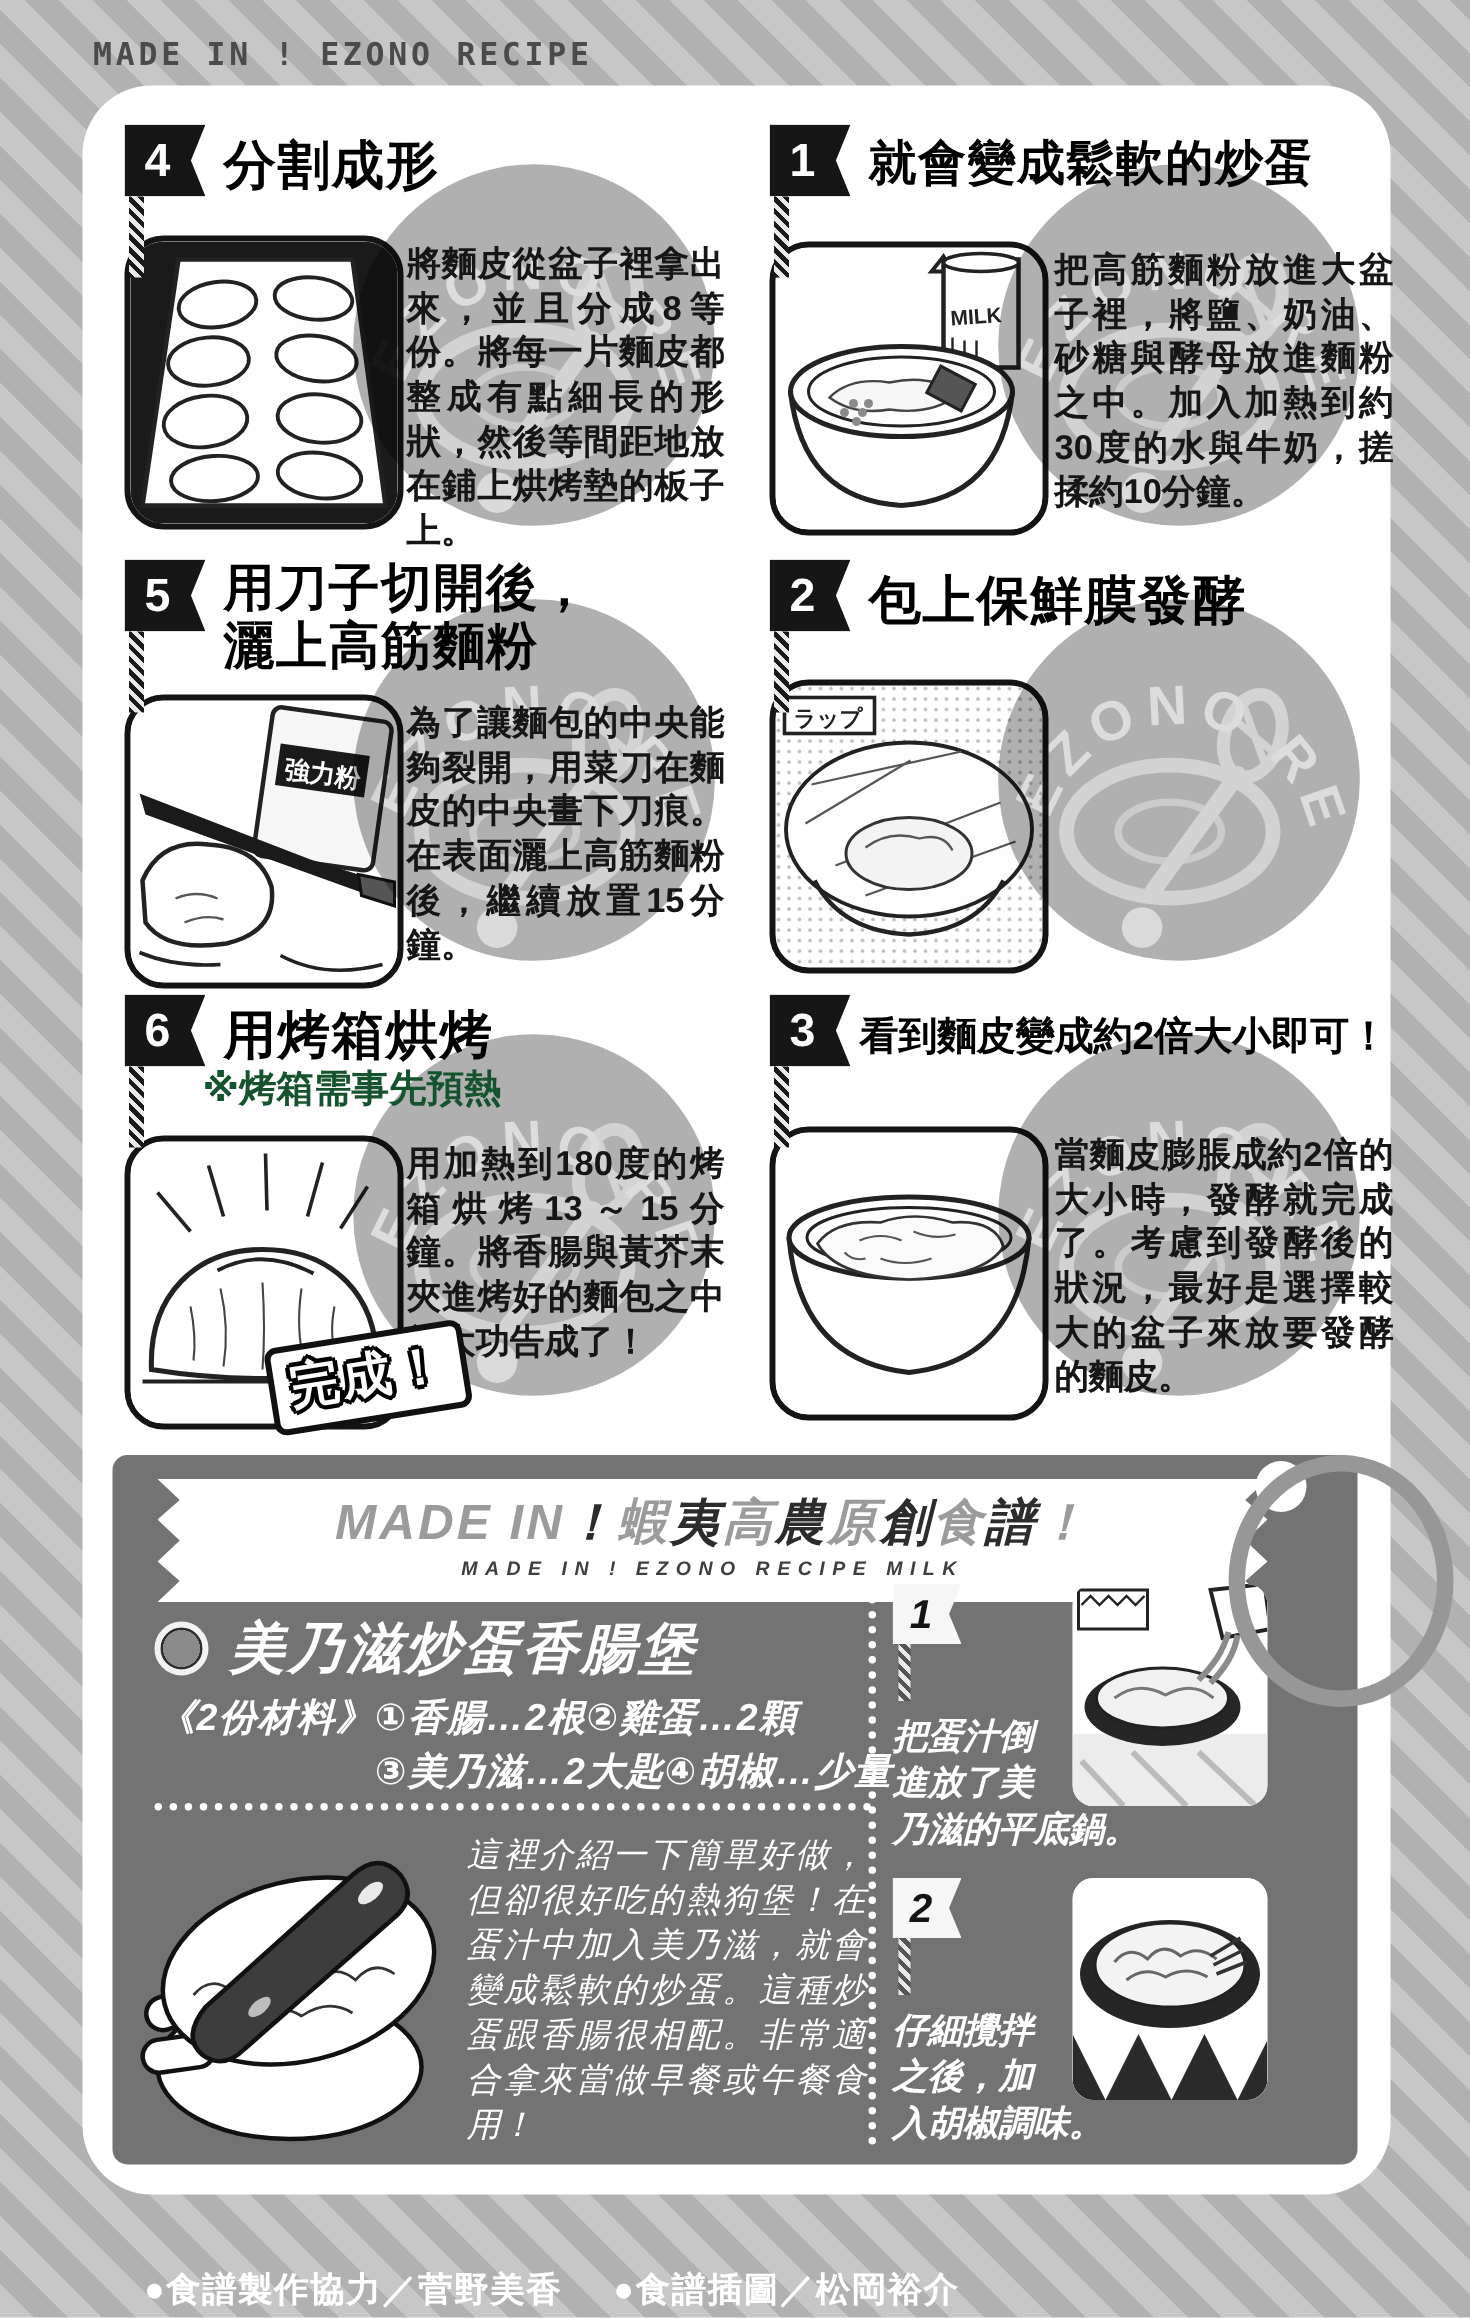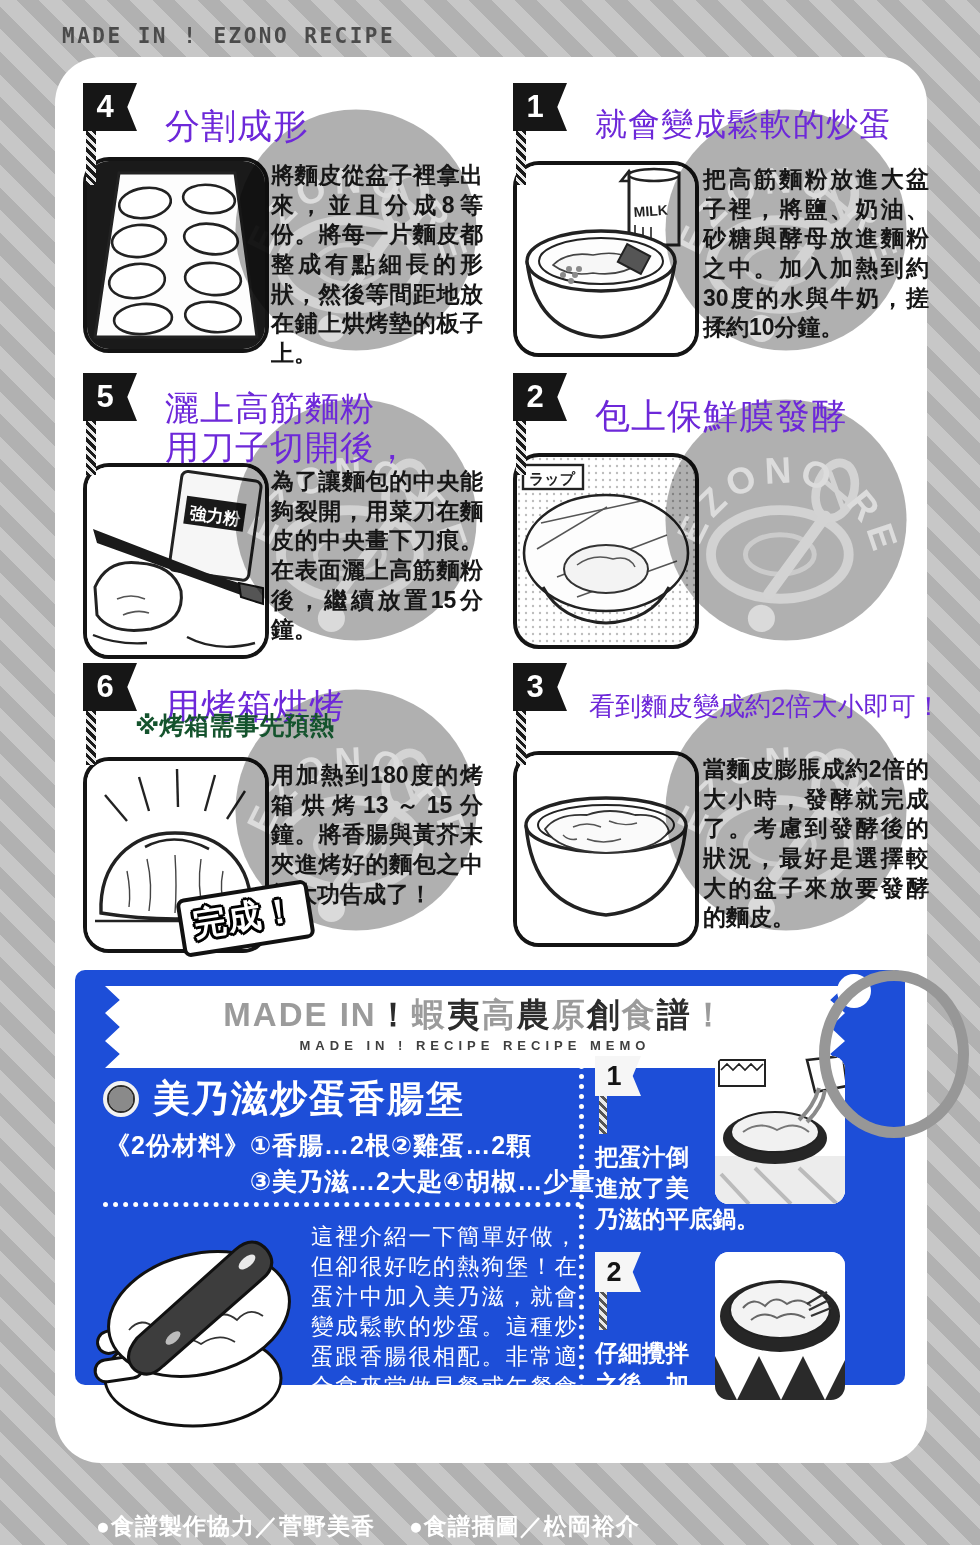--- a/index.html
+++ b/index.html
@@ -13,44 +13,44 @@
        background:#ffffff;border-radius:46px;}
   .col{position:absolute;width:412px;height:880px;top:26px;}
   .col-left{left:28px;} .col-right{left:458px;}
   .step{position:absolute;left:0;width:412px;height:288px;}
   .flag{position:absolute;left:0;top:0;width:54px;height:48px;background:#161616;
        clip-path:polygon(0 0,100% 0,82% 50%,100% 100%,0 100%);
        display:flex;align-items:center;justify-content:center;z-index:2;}
   .flag span{color:#fff;font-size:31px;font-weight:900;margin-right:10px;}
   .pole{position:absolute;left:3px;top:48px;width:10px;height:54px;z-index:2;
        background:repeating-linear-gradient(45deg,#1a1a1a 0 3px,#e9e9e9 3px 6px);}
-  .step-title{position:absolute;left:66px;top:4px;margin:16px;font-size:35px;font-weight:400;
-       letter-spacing:1px;color:#6d28d9;white-space:nowrap;z-index:2;}
+  .step-title{position:absolute;left:66px;top:4px;margin:0;font-size:35px;font-weight:700;
+       letter-spacing:1px;color:#000000;white-space:nowrap;z-index:2;}
   .step-title.two-line{top:0;line-height:1.16;font-size:34px;}
   .step-title.two-line span{display:block;}
   .step-title.small{font-size:26px;letter-spacing:0;left:60px;top:10px;text-align:center;}
   .step-title.mid{font-size:32px;}
   .step-note{position:absolute;left:52px;top:46px;margin:0;font-size:25px;font-weight:800;
        color:#14532d;z-index:2;white-space:nowrap;}
   .illus{position:absolute;left:0;width:178px;height:188px;border:4px solid #141414;
        border-radius:26px;background:#fff;overflow:hidden;z-index:0;}
   .illus svg{display:block;width:100%;height:100%;}
   .step-text{position:absolute;left:188px;width:212px;margin:0;font-size:23px;line-height:1.29;
        font-weight:600;color:#161616;z-index:2;text-align:justify;}
   .col-right .step-text{left:190px;width:226px;}
   .stamp{position:absolute;left:150px;top:24px;width:246px;height:246px;z-index:1;
        opacity:.9;mix-blend-mode:multiply;}
   .badge{position:absolute;left:96px;top:226px;z-index:3;transform:rotate(-9deg);
        background:#fff;border:4px solid #111;border-radius:8px;padding:2px 10px 4px;
        font-size:33px;font-weight:900;letter-spacing:2px;color:#fff;white-space:nowrap;
        text-shadow:3px 0 #000,-3px 0 #000,0 3px #000,0 -3px #000,
                    2px 2px #000,-2px 2px #000,2px -2px #000,-2px -2px #000;}
   
-  .memo{position:absolute;left:20px;top:913px;width:830px;height:415px;
-       background:#1d4ed8;border-radius:10px;}
+  .memo{position:absolute;left:20px;top:913px;width:830px;height:473px;
+       background:#737373;border-radius:10px;font-style:italic;}
   .hole{position:absolute;right:34px;top:4px;width:34px;height:34px;border-radius:50%;
        background:#fff;z-index:2;}
   .ring{position:absolute;right:-64px;top:0;width:128px;height:146px;border:11px solid #979797;
        border-radius:50%;z-index:3;}
   .banner{position:absolute;left:30px;top:16px;width:740px;height:82px;background:#fff;
        text-align:center;
        clip-path:polygon(0 0,100% 0,98% 17%,100% 33%,98% 50%,100% 67%,98% 83%,100% 100%,
                  0 100%,2% 83%,0 67%,2% 50%,0 33%,2% 17%);}
   .banner-title{margin-top:9px;font-size:33px;font-weight:800;letter-spacing:2px;line-height:1.2;}
   .banner-title .tone-dark{color:#2c2c2c;}
@@ -138,22 +138,22 @@
       </div>
       <p class="step-text" style="top:78px">將麵皮從盆子裡拿出來，並且分成8等份。將每一片麵皮都整成有點細長的形狀，然後等間距地放在鋪上烘烤墊的板子上。</p>
     </section>
 
     <section class="step" style="top:290px">
       <div class="flag">
           <span>5</span>
         </div>
       <div class="pole"></div>
       <h2 class="step-title two-line">
+        <span>用刀子切開後，</span>
         <span>灑上高筋麵粉</span>
-        <span>用刀子切開後，</span>
       </h2>
       <svg class="stamp" viewBox="0 0 200 200">
           <use href="#stamp-art"></use>
         </svg>
       <div class="illus" style="top:90px">
         <svg viewBox="0 0 178 188">
           <rect width="178" height="188" fill="#fff"></rect>
           <g transform="rotate(8 122 60)">
             <rect x="88" y="8" width="80" height="100" rx="6" fill="#f6f6f6" stroke="#222" stroke-width="3"></rect>
             <rect x="96" y="32" width="60" height="28" fill="#1a1a1a"></rect>
@@ -306,21 +306,21 @@
       <p class="step-text" style="top:92px">當麵皮膨脹成約2倍的大小時，發酵就完成了。考慮到發酵後的狀況，最好是選擇較大的盆子來放要發酵的麵皮。</p>
     </section>
   </div>
 
   <div class="memo">
     <div class="hole"></div>
     <div class="ring"></div>
 
     <div class="banner">
       <div class="banner-title"><span class="tone-gray">MADE IN</span><span class="tone-dark">！</span><span class="tone-gray">蝦</span><span class="tone-dark">夷</span><span class="tone-gray">高</span><span class="tone-dark">農</span><span class="tone-gray">原</span><span class="tone-dark">創</span><span class="tone-gray">食</span><span class="tone-dark">譜</span><span class="tone-gray">！</span></div>
-      <div class="banner-sub">MADE IN ! RECIPE RECIPE MEMO</div>
+      <div class="banner-sub">MADE IN ! EZONO RECIPE MILK</div>
     </div>
 
     <div class="memo-title-row">
       <span class="memo-bullet"></span>
       <h3>美乃滋炒蛋香腸堡</h3>
     </div>
 
     <div class="ingred">
       <span>《2份材料》</span>
       <div>

